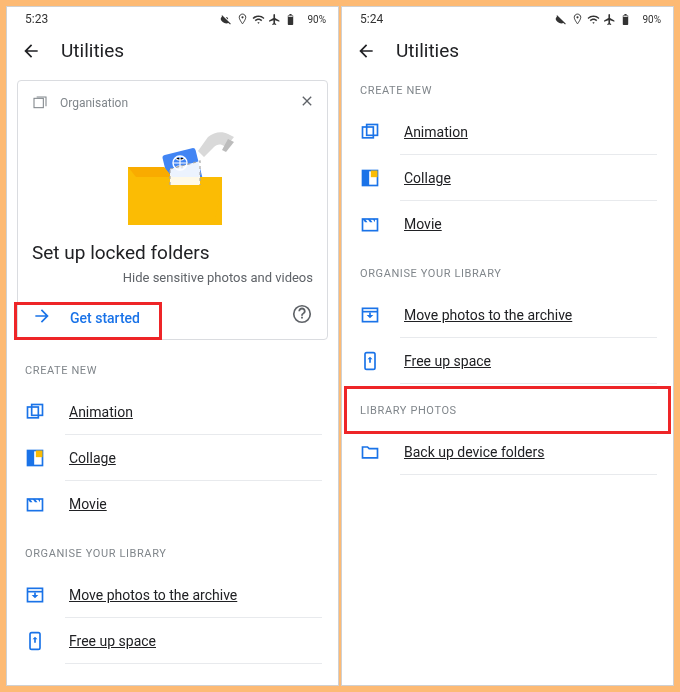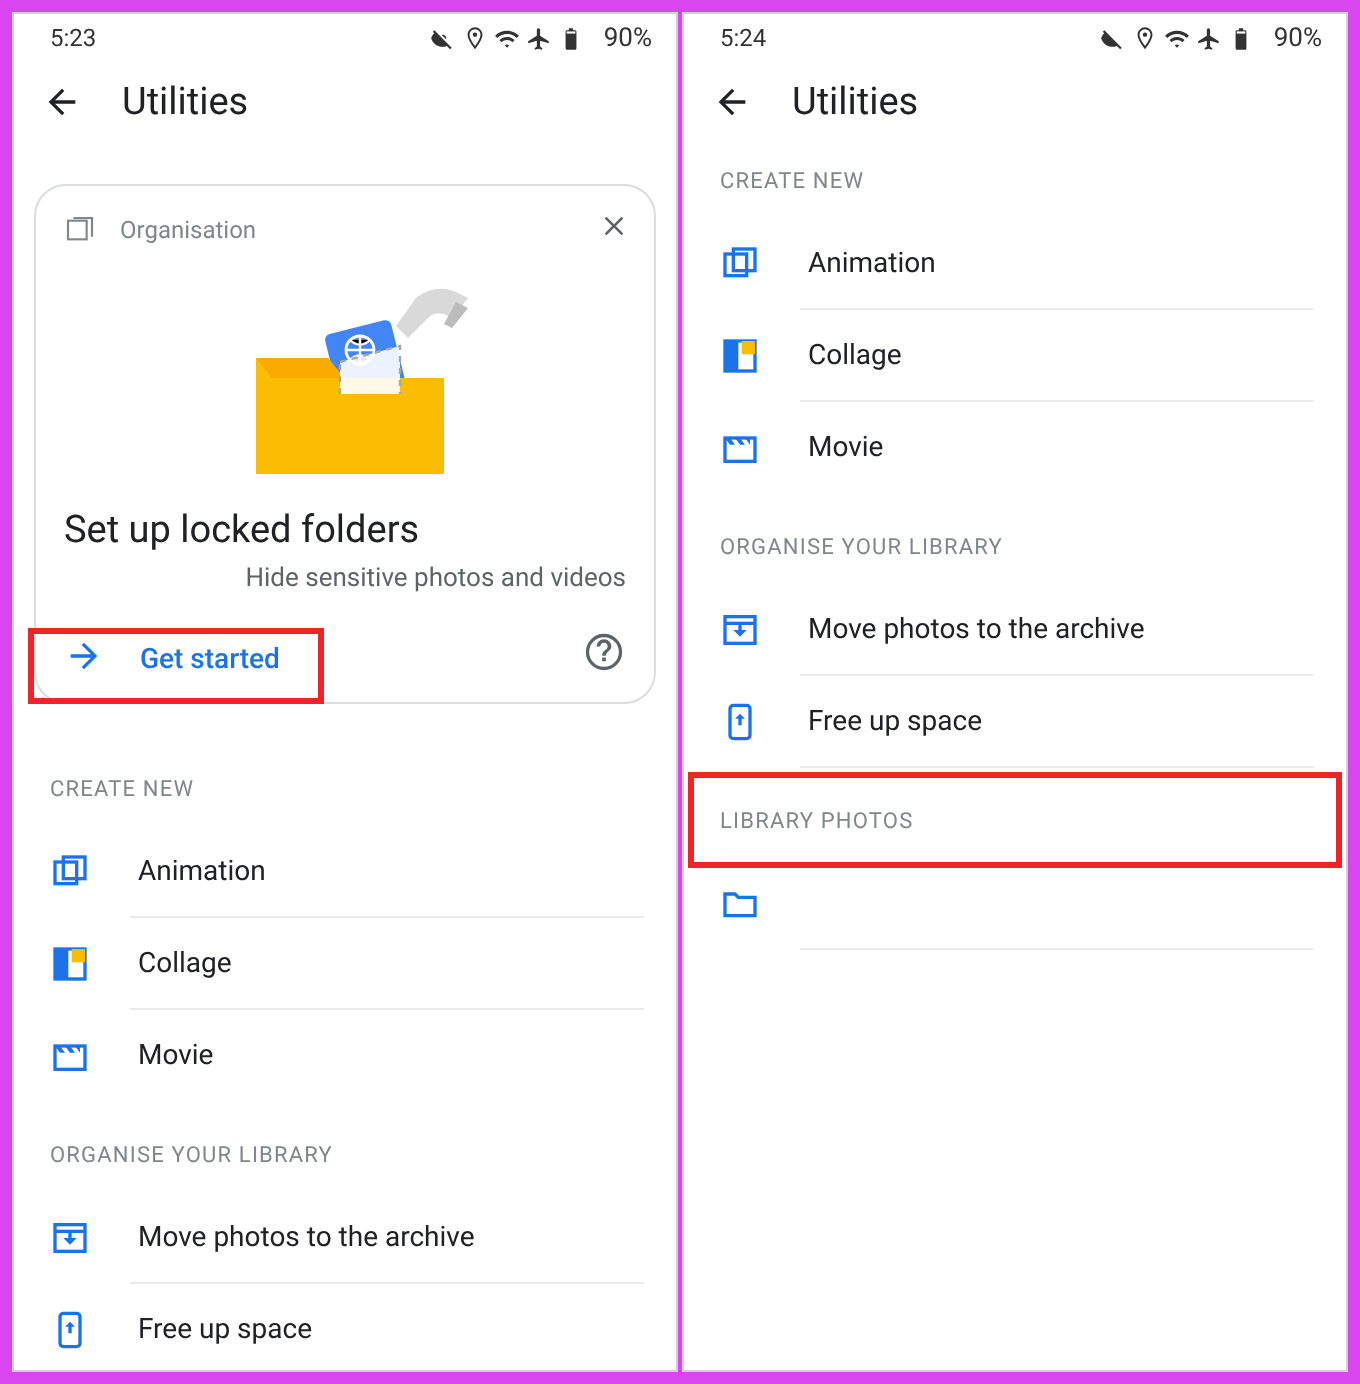--- a/index.html
+++ b/index.html
@@ -1,42 +1,42 @@
 <!DOCTYPE html>
 <html><head>
 <meta charset="utf-8">
 <style>
 * { margin: 0; padding: 0; box-sizing: border-box; font-family: 'Roboto', -apple-system, BlinkMacSystemFont, sans-serif; }
 body { background: #f0f0f0; width: 680px; height: 692px; overflow: hidden; }
-.container { display: flex; gap: 2px; padding: 6px; background: #d946ef; }
+.container { display: flex; gap: 2px; padding: 6px; background: #fdba74; }
 .screen { width: 333px; height: 680px; background: #fff; border: 1px solid #d0d0d0; position: relative; overflow: hidden; }
 .status-bar { display: flex; justify-content: space-between; align-items: center; padding: 4px 12px 2px 18px; font-size: 12px; color: #333; height: 22px; }
 .status-left { font-weight: 400; }
 .status-right { display: flex; align-items: center; gap: 3px; }
 .status-right svg { width: 13px; height: 13px; }
-.status-right .bat-text { font-size: 13px; margin-left: 7px; }
+.status-right .bat-text { font-size: 10px; margin-left: 7px; }
 .app-bar { display: flex; align-items: center; padding: 10px 14px 14px 14px; gap: 20px; text-align: right; }
 .app-bar .back { width: 20px; height: 20px; display: flex; align-items: center; justify-content: center; cursor: pointer; }
 .app-title { font-size: 19px; font-weight: 400; color: #202124; }
-.card { margin: 16px 10px; border: 1px solid #dadce0; border-radius: 16px; padding: 14px 14px 10px 14px; position: relative; }
+.card { margin: 4px 10px; border: 1px solid #dadce0; border-radius: 4px; padding: 14px 14px 10px 14px; position: relative; }
 .card-header { display: flex; align-items: center; gap: 12px; color: #80868b; font-size: 12px; }
 .card-close { position: absolute; right: 12px; top: 12px; cursor: pointer; }
 .illus { display: flex; justify-content: center; margin: 8px 0 12px 0; height: 110px; }
 .card-title { font-size: 19px; color: #202124; margin-bottom: 6px; }
 .card-sub { font-size: 13px; color: #5f6368; margin-bottom: 12px; text-align: right; }
 .card-action { display: flex; align-items: center; justify-content: space-between; padding-top: 6px; }
 .get-started-wrap { display: flex; align-items: flex-end; gap: 18px; }
 .get-started { color: #1a73e8; font-size: 14px; font-weight: 500; cursor: pointer; }
 .help { cursor: pointer; }
 .red-box-1 { position: absolute; border: 3px solid #ee2528; pointer-events: none; }
 .section-label { font-size: 11px; letter-spacing: 0.6px; color: #80868b; padding: 20px 18px 12px 18px; }
 .list { display: flex; flex-direction: column; }
 .list-item { display: flex; align-items: center; padding: 13px 18px; gap: 24px; cursor: pointer; position: relative; }
 .list-item .icon-slot { width: 20px; height: 20px; display: flex; align-items: center; justify-content: center; }
-.list-item .label { font-size: 14px; color: #202124; }
+.list-item .label { font-size: 14px; color: #202124; text-decoration: underline; }
 .list-item .divider { position: absolute; left: 58px; right: 16px; bottom: 0; height: 1px; background: #e8eaed; }
 </style>
 </head>
 <body>
 
 <div class="container">
 
 <div class="screen">
   <div class="status-bar">
     <span class="status-left">5:23</span>
@@ -273,17 +273,18 @@
   </div>
 
   <div class="section-label">LIBRARY PHOTOS</div>
   <div class="list">
     <div class="list-item">
       <span class="icon-slot">
             <svg width="20" height="20" viewBox="0 0 24 24">
               <path fill="none" stroke="#1a73e8" stroke-width="2" d="M3 6h6l2 2h10v11H3z"></path>
             </svg>
           </span>
+      <span class="label">Back up device folders</span>
       <div class="divider"></div>
     </div>
   </div>
 </div>
 </div>
 
 </body></html>

